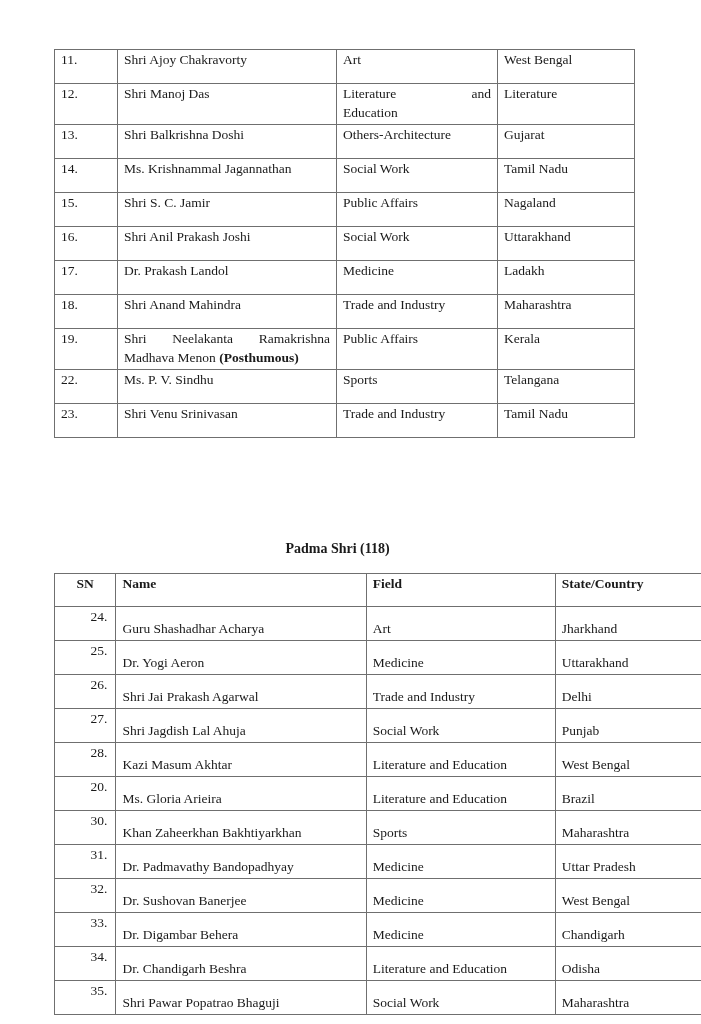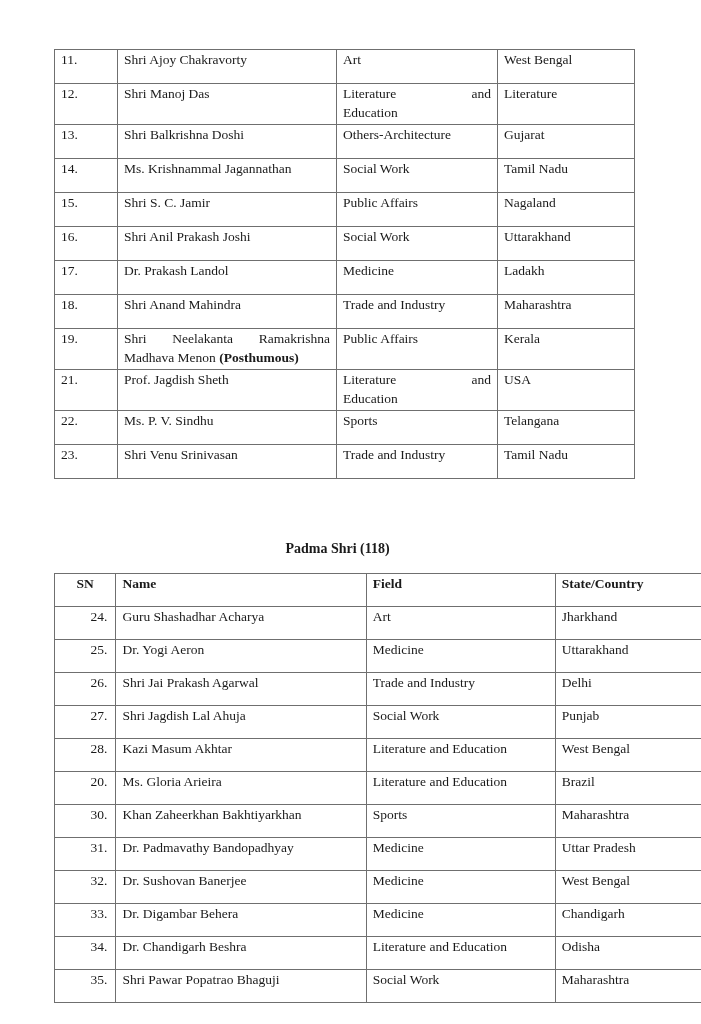--- a/index.html
+++ b/index.html
@@ -32,21 +32,21 @@
     position: absolute; left: 0; width: 675px; top: 541px;
     text-align: center; font-weight: bold; font-size: 14px;
   }
   #table2 { left: 54px; top: 573px; width: 656px; }
   #table2 th { font-weight: bold; padding-top: 0; }
   #table2 th.sn { width: 40px; text-align: center; }
   #table2 th.name, #table2 td.name { width: 203px; }
   #table2 th.field, #table2 td.field { width: 150px; }
   #table2 th.state { width: 120px; margin-left: 40px; }
   #table2 td.sn { text-align: right; padding-right: 8px; padding-top: 0; }
-  #table2 td { padding-top: 0; }
+  #table2 td { padding-top: 12px; }
   #table2 tr { height: 33px; }
 </style>
 </head>
 <body>
 
 <table id="table1">
   <tbody id="t1body">
       <tr>
         <td class="sn">11.</td>
         <td class="name">Shri Ajoy Chakravorty</td>
@@ -107,32 +107,20 @@
           <div class="just-line">
             <span>Shri</span>
             <span>Neelakanta</span>
             <span>Ramakrishna</span>
           </div>
           <div><span>Madhava Menon</span> <span class="bold">(Posthumous)</span></div>
         </td>
         <td class="field">Public Affairs</td>
         <td class="state">Kerala</td>
       </tr>
-      <tr class="tall">
-        <td class="sn">21.</td>
-        <td class="name">Prof. Jagdish Sheth</td>
-        <td class="field">
-          <div class="just-line">
-            <span>Literature</span>
-            <span>and</span>
-          </div>
-          <div>Education</div>
-        </td>
-        <td class="state">USA</td>
-      </tr>
       <tr>
         <td class="sn">22.</td>
         <td class="name">Ms. P. V. Sindhu</td>
         <td class="field">Sports</td>
         <td class="state">Telangana</td>
       </tr>
       <tr>
         <td class="sn">23.</td>
         <td class="name">Shri Venu Srinivasan</td>
         <td class="field">Trade and Industry</td>

